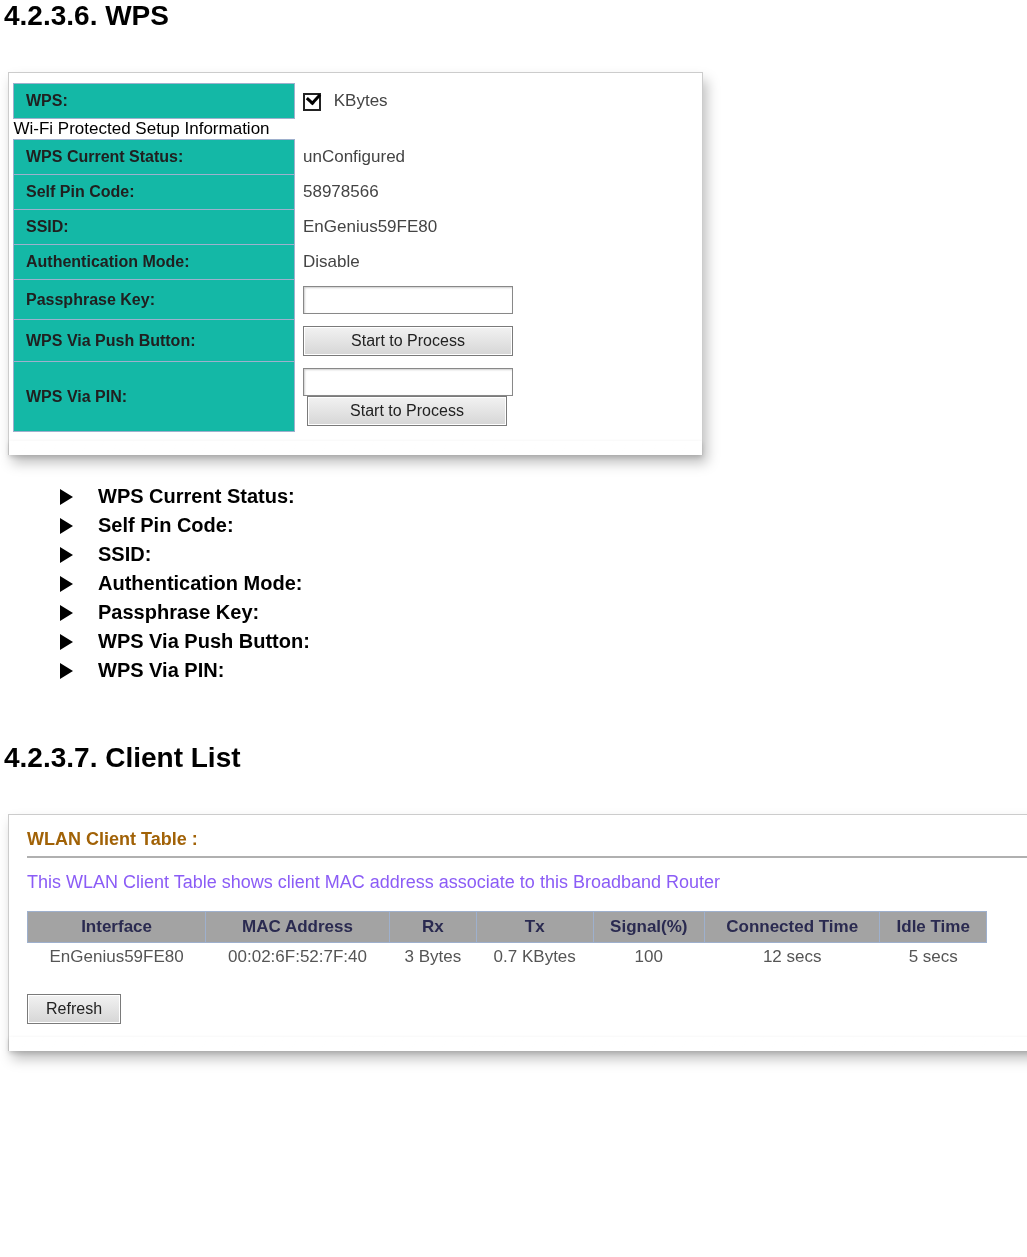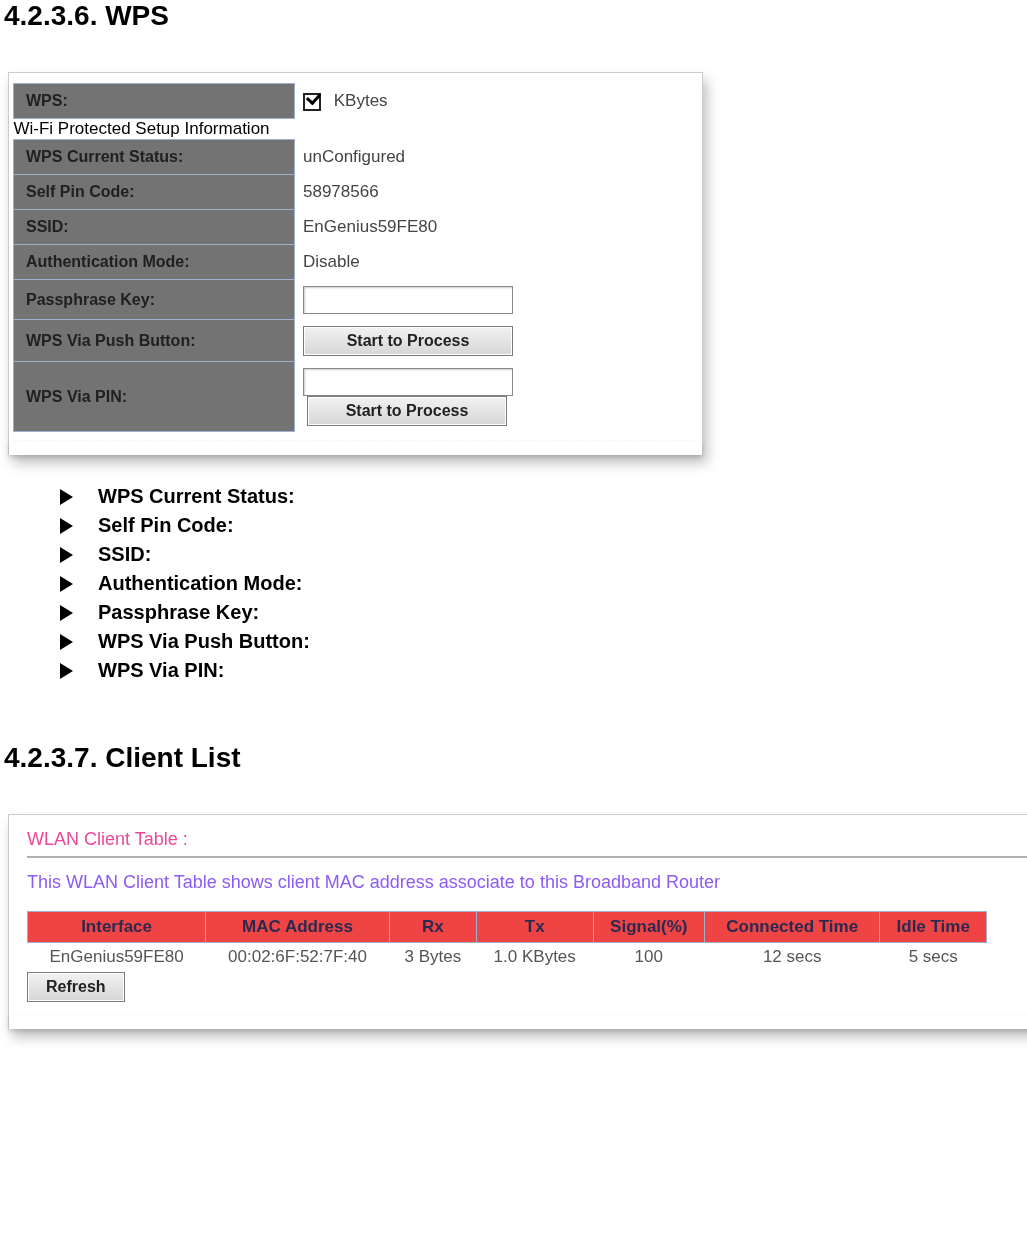--- a/index.html
+++ b/index.html
@@ -34,21 +34,21 @@
     filter: drop-shadow(0 2px 2px rgba(0,0,0,.15));
     pointer-events:none;
   }
 
   
   .wps-snippet { width: 685px; padding: 10px 4px 22px 4px; }
   .wps-grid { border-collapse: collapse; width: 100%; }
   .wps-grid td { padding: 0; }
   .wps-grid .lbl {
     width: 260px;
-    background: #737373;
+    background: #14b8a6;
     border: 1px solid #9eb0cd;
     font-weight: bold;
     font-size: 16px;
     color: #202020;
     padding: 8px 8px 8px 12px;
   }
   .wps-grid .val {
     font-size: 17px;
     color: #444;
     padding: 6px 6px 6px 8px;
@@ -71,43 +71,43 @@
   }
   .txtfield {
     height:26px; width:200px; border:1px solid #888; background:#fff;
     box-shadow: inset 1px 1px 2px rgba(0,0,0,.2);
     font-size:15px; padding:0 4px;
   }
   .winbtn {
     height:30px; font-size:16px; color:#222;
     background: linear-gradient(#f2f2f2,#d6d6d6);
     border:1px solid #7a7a7a; box-shadow: inset 0 0 0 1px #fff;
-    padding:0 18px; cursor:pointer;font-weight:bold;
+    padding:0 18px; cursor:pointer;
   }
 
   
   .blist { margin: 25px 0 60px 60px; }
   .blist .bitem {
     font-size: 20px; font-weight: bold; color:#000;
     margin: 6px 0; display:flex; align-items:center;
   }
   .blist .tri {
     width:0; height:0; border-top:8px solid transparent;
     border-bottom:8px solid transparent; border-left:13px solid #000;
     margin-right: 25px; flex:none;
   }
 
   
   .cl-snippet { width: 1000px; padding: 14px 14px 26px 18px; }
-  .cl-heading { color:#ec4899; font-weight:normal; font-size:18px; margin-bottom:6px; }
+  .cl-heading { color:#a16207; font-weight:bold; font-size:18px; margin-bottom:6px; }
   .cl-hr { height:2px; background:#b0b0b0; border:none; margin:2px 0 14px 0; }
   .cl-desc { font-size:18px; color:#8b5cf6; margin-bottom:18px; }
   .cl-table { border-collapse: collapse; width: 96%; }
   .cl-table th {
-    background:#ef4444; border:1px solid #9eb0cd;
+    background:#a3a3a3; border:1px solid #9eb0cd;
     font-weight:bold; font-size:17px; color:#2a2a50; padding:5px 8px;
   }
   .cl-table td {
     font-size:17px; color:#555; text-align:center; padding:4px 8px;
     border:1px solid transparent;
   }
 </style>
 </head>
 <body>
 
@@ -211,24 +211,24 @@
       <th>Rx</th>
       <th>Tx</th>
       <th>Signal(%)</th>
       <th>Connected Time</th>
       <th>Idle Time</th>
     </tr>
     <tr>
       <td>EnGenius59FE80</td>
       <td>00:02:6F:52:7F:40</td>
       <td>3 Bytes</td>
-      <td>1.0 KBytes</td>
+      <td>0.7 KBytes</td>
       <td>100</td>
       <td>12 secs</td>
       <td>5 secs</td>
     </tr>
   </tbody>
     </table>
 
-  <div style="">
+  <div style="margin-top:22px">
     <button class="winbtn">Refresh</button>
   </div>
 </div>
 
 </body></html>

